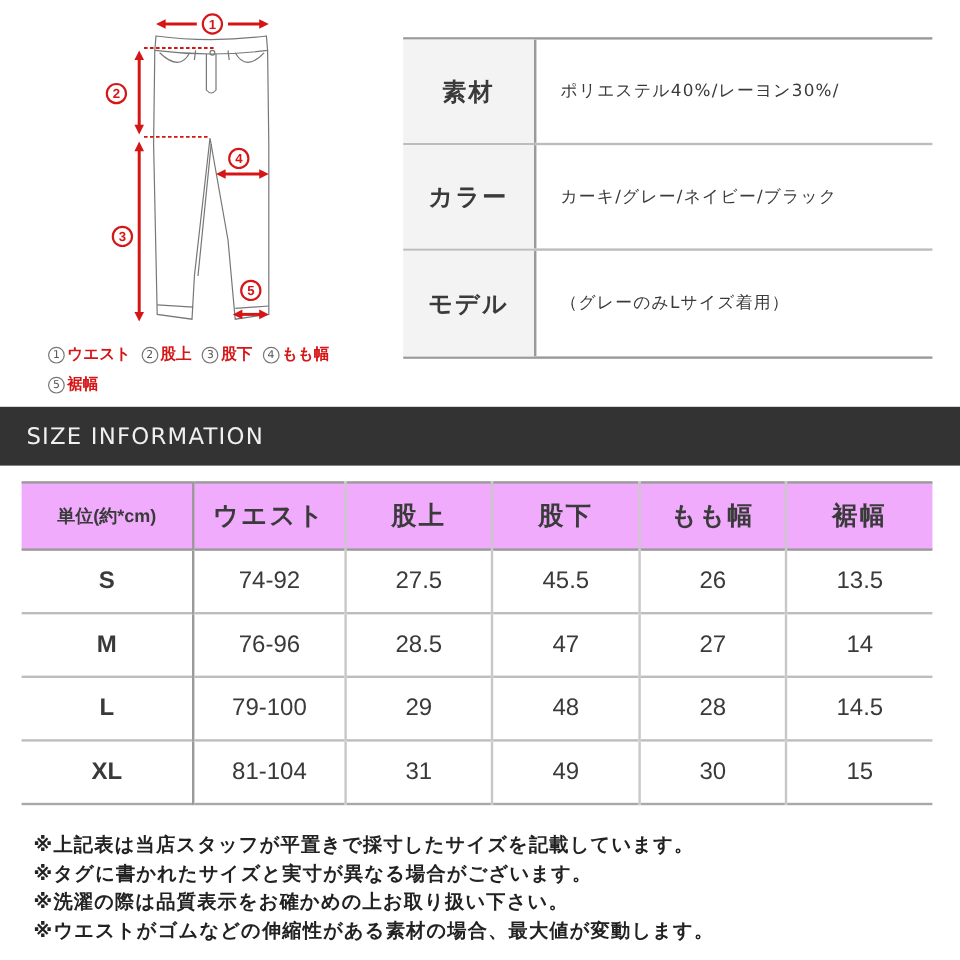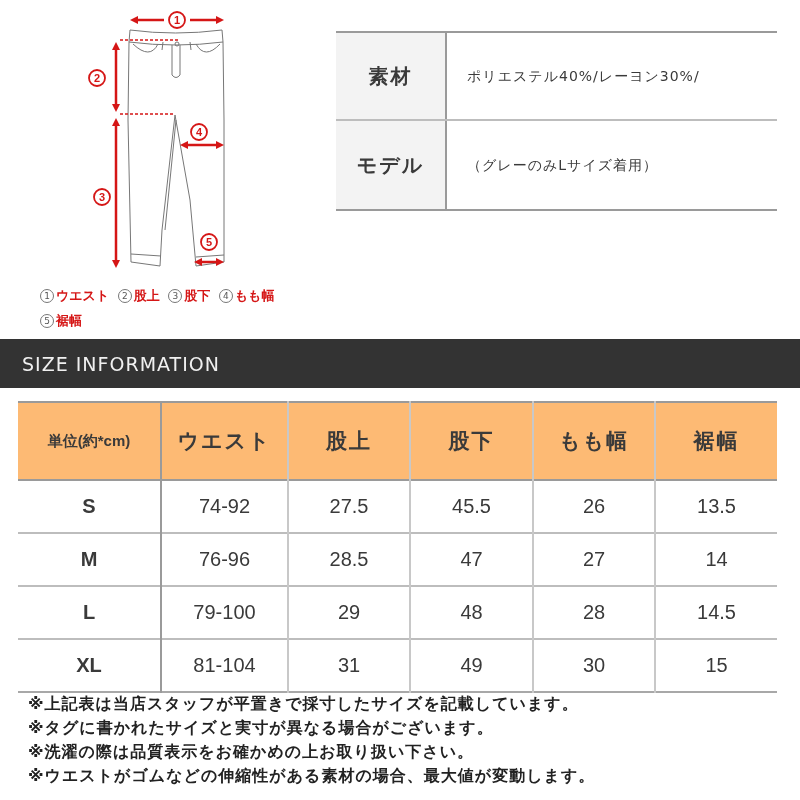--- a/index.html
+++ b/index.html
@@ -21,21 +21,21 @@
     .info-label { width: 111px; background: #f3f3f3; border-right: 2px solid #9a9a9a; display: flex; align-items: center; justify-content: center; font-size: 20px; font-weight: bold; color: #3a3a3a; letter-spacing: 2px; }
     .info-value { flex: 1; display: flex; flex-direction: column; justify-content: center; padding-left: 20px; font-size: 14px; color: #3a3a3a; line-height: 25px; letter-spacing: 1px; }
 
     
     .section-bar { position: absolute; left: 0; top: 339px; width: 800px; height: 49px; background: #333333; display: flex; align-items: center; padding-left: 22px; }
     .section-bar span { color: #f0f0f0; font-size: 19px; letter-spacing: 1px; font-family: "DejaVu Sans", sans-serif; }
 
     
     .size-table { position: absolute; left: 18px; top: 401px; width: 759px; border-collapse: collapse; }
     .size-table th, .size-table td { text-align: center; color: #3a3a3a; }
-    .size-table thead tr { height: 78px; background: #fdba74; border-top: 2px solid #9a9a9a; border-bottom: 2px solid #9a9a9a; }
+    .size-table thead tr { height: 56px; background: #f0abfc; border-top: 2px solid #9a9a9a; border-bottom: 2px solid #9a9a9a; }
     .size-table thead th { font-size: 21px; font-weight: bold; letter-spacing: 2px; }
     .size-table thead th.unit { font-size: 15px; letter-spacing: 0; font-family: "Liberation Sans", sans-serif; }
     .size-table tbody tr { height: 53px; border-bottom: 2px solid #bdbdbd; }
     .size-table tbody tr:last-child { border-bottom-color: #a8a8a8; }
     .size-table td { font-size: 20px; font-family: "Liberation Sans", sans-serif; }
     .size-table td.size { font-weight: bold; color: #3a3a3a; }
     .size-table th + th, .size-table td + td { border-left: 2px solid #c8c8c8; }
     .size-table th:nth-child(2), .size-table td:nth-child(2) { border-left-color: #9a9a9a; }
     .col-0 { width: 143px; } .col-1 { width: 127px; } .col-2 { width: 122px; }
     .col-3 { width: 123px; } .col-4 { width: 122px; } .col-5 { width: 122px; }
@@ -122,20 +122,26 @@
 </div>
 
 <div class="info-table">
   <div class="info-row">
     <div class="info-label">素材</div>
     <div class="info-value">
       <span>ポリエステル40%/レーヨン30%/</span>
     </div>
   </div>
   <div class="info-row">
+    <div class="info-label">カラー</div>
+    <div class="info-value">
+      <span>カーキ/グレー/ネイビー/ブラック</span>
+    </div>
+  </div>
+  <div class="info-row">
     <div class="info-label">モデル</div>
     <div class="info-value">
       <span>（グレーのみLサイズ着用）</span>
     </div>
   </div>
 </div>
 
 <div class="section-bar">
   <span>SIZE INFORMATION</span>
 </div>

